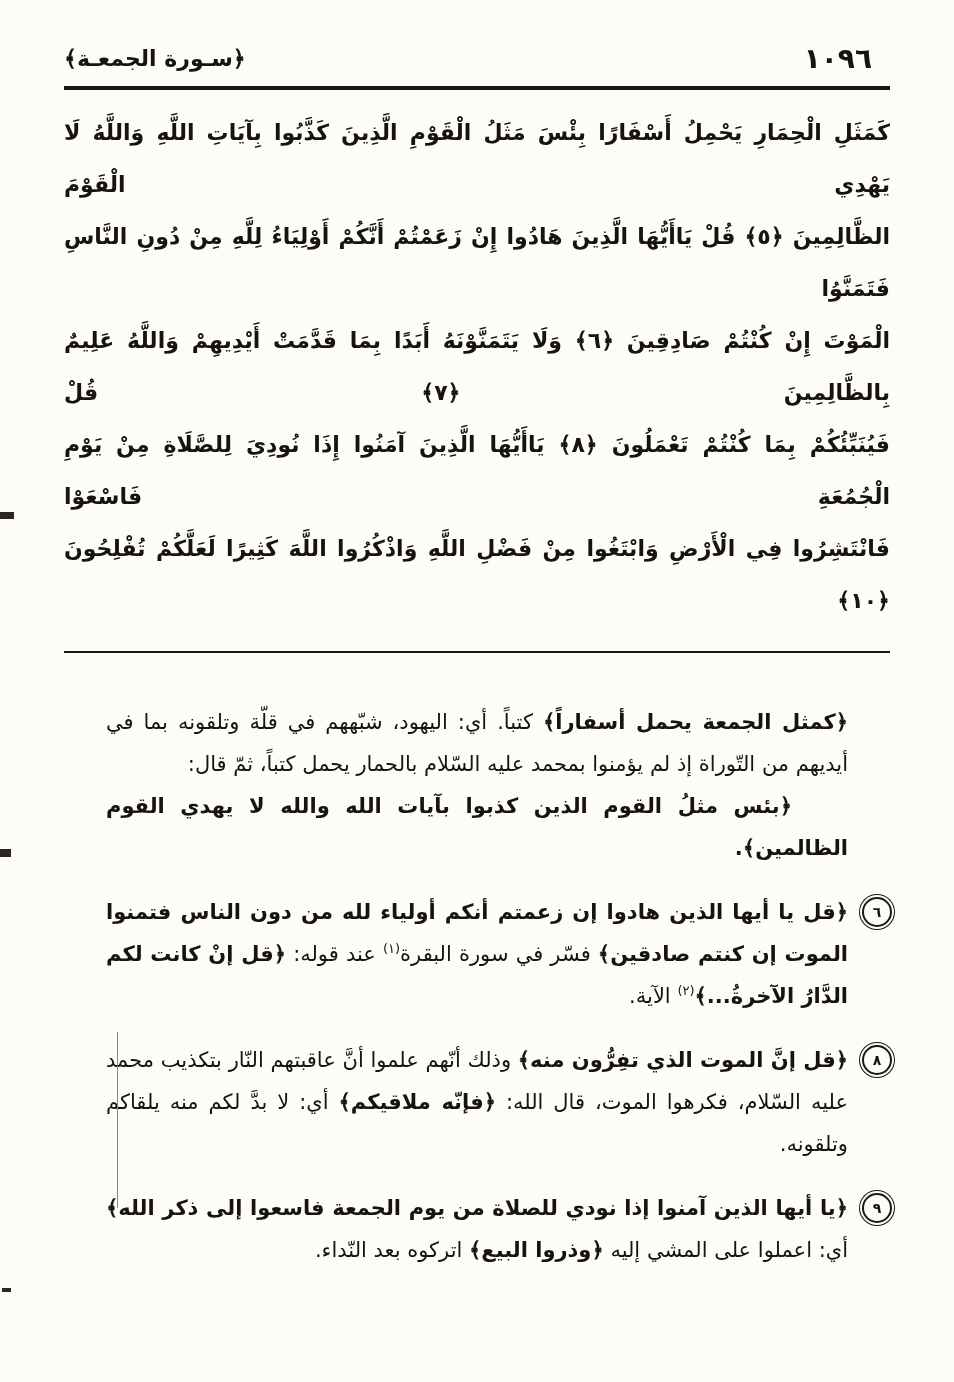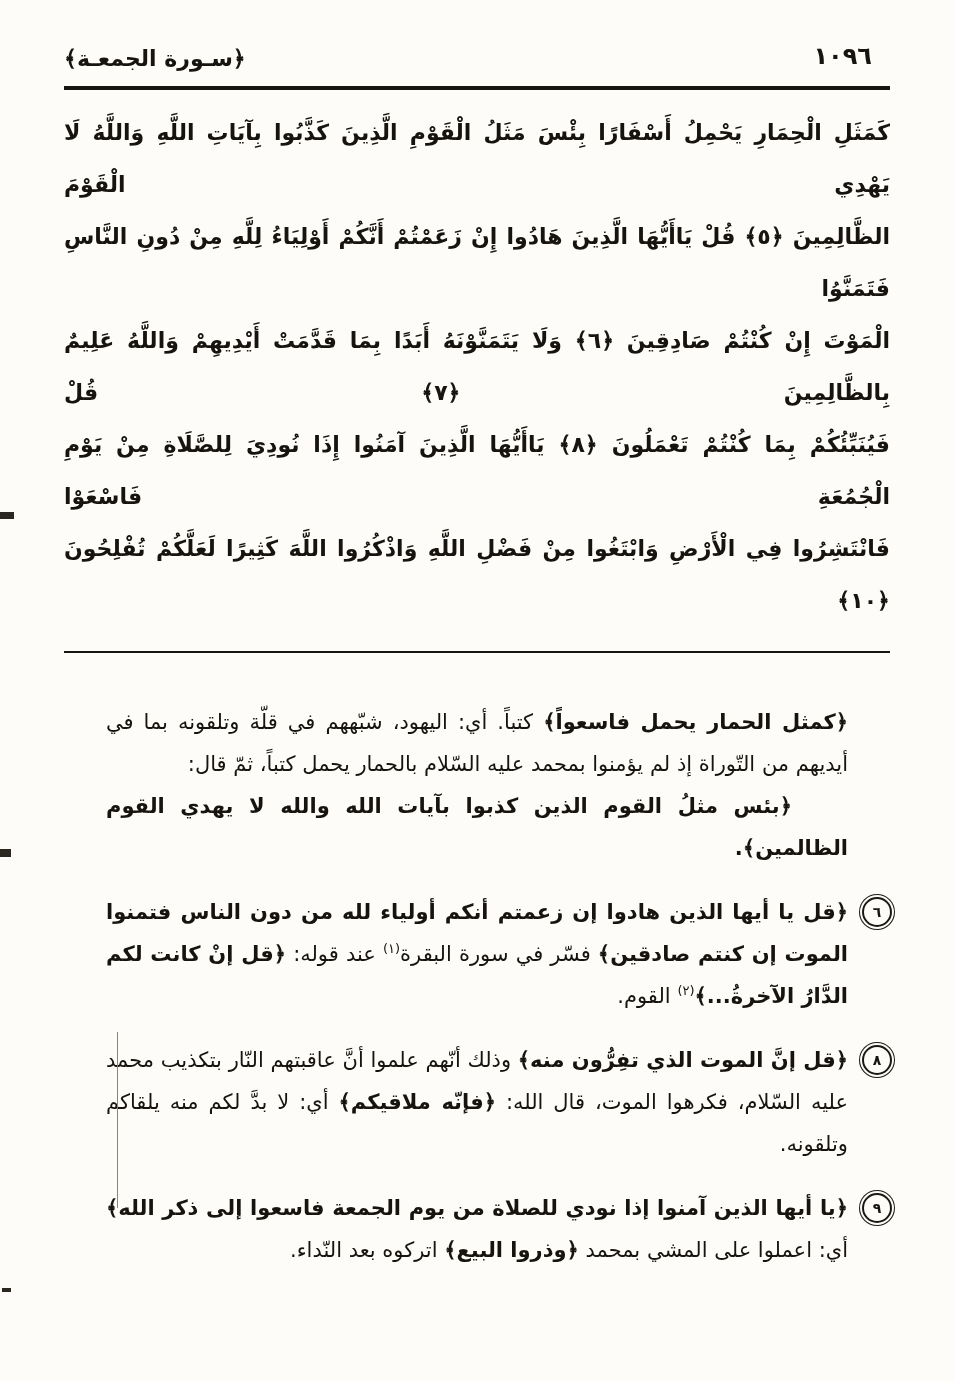--- a/index.html
+++ b/index.html
@@ -22,21 +22,21 @@
   }
   
   .header {
     position: relative;
     height: 56px;
   }
   .page-number {
     position: absolute;
     right: 18px;
     top: 12px;
-    font-size: 24px;
+    font-size: 28px;
     font-weight: bold;
     letter-spacing: 2px;
   }
   .surah-title {
     position: absolute;
     left: 0;
     right: 0;
     top: 16px;
     text-align: left;
     font-size: 22px;
@@ -122,24 +122,24 @@
       <div class="qline">كَمَثَلِ الْحِمَارِ يَحْمِلُ أَسْفَارًا بِئْسَ مَثَلُ الْقَوْمِ الَّذِينَ كَذَّبُوا بِآيَاتِ اللَّهِ وَاللَّهُ لَا يَهْدِي الْقَوْمَ</div>
       <div class="qline">الظَّالِمِينَ ﴿٥﴾ قُلْ يَاأَيُّهَا الَّذِينَ هَادُوا إِنْ زَعَمْتُمْ أَنَّكُمْ أَوْلِيَاءُ لِلَّهِ مِنْ دُونِ النَّاسِ فَتَمَنَّوُا</div>
       <div class="qline">الْمَوْتَ إِنْ كُنْتُمْ صَادِقِينَ ﴿٦﴾ وَلَا يَتَمَنَّوْنَهُ أَبَدًا بِمَا قَدَّمَتْ أَيْدِيهِمْ وَاللَّهُ عَلِيمٌ بِالظَّالِمِينَ ﴿٧﴾ قُلْ</div>
       <div class="qline">فَيُنَبِّئُكُمْ بِمَا كُنْتُمْ تَعْمَلُونَ ﴿٨﴾ يَاأَيُّهَا الَّذِينَ آمَنُوا إِذَا نُودِيَ لِلصَّلَاةِ مِنْ يَوْمِ الْجُمُعَةِ فَاسْعَوْا</div>
       <div class="qline">فَانْتَشِرُوا فِي الْأَرْضِ وَابْتَغُوا مِنْ فَضْلِ اللَّهِ وَاذْكُرُوا اللَّهَ كَثِيرًا لَعَلَّكُمْ تُفْلِحُونَ ﴿١٠﴾</div>
     </div>
 
   <div class="rule mid-rule"></div>
 
   <div class="commentary" id="commentary-items">
-      <div class="citem"><span class="b">﴿كمثل الحمار يحمل فاسعواً﴾</span><span> كتباً. أي: اليهود، شبّههم في قلّة وتلقونه بما في أيديهم من التّوراة إذ لم يؤمنوا بمحمد عليه السّلام بالحمار يحمل كتباً، ثمّ قال:</span><br><span class="b ind">﴿بئس مثلُ القوم الذين كذبوا بآيات الله والله لا يهدي القوم الظالمين﴾.</span></div>
-      <div class="citem"><span class="medallion">٦</span><span class="b">﴿قل يا أيها الذين هادوا إن زعمتم أنكم أولياء لله من دون الناس فتمنوا الموت إن كنتم صادقين﴾</span><span> فسّر في سورة البقرة</span><sup>(١)</sup><span> عند قوله: </span><span class="b">﴿قل إنْ كانت لكم الدَّارُ الآخرةُ...﴾</span><sup>(٢)</sup><span> القوم.</span></div>
+      <div class="citem"><span class="b">﴿كمثل الجمعة يحمل أسفاراً﴾</span><span> كتباً. أي: اليهود، شبّههم في قلّة وتلقونه بما في أيديهم من التّوراة إذ لم يؤمنوا بمحمد عليه السّلام بالحمار يحمل كتباً، ثمّ قال:</span><br><span class="b ind">﴿بئس مثلُ القوم الذين كذبوا بآيات الله والله لا يهدي القوم الظالمين﴾.</span></div>
+      <div class="citem"><span class="medallion">٦</span><span class="b">﴿قل يا أيها الذين هادوا إن زعمتم أنكم أولياء لله من دون الناس فتمنوا الموت إن كنتم صادقين﴾</span><span> فسّر في سورة البقرة</span><sup>(١)</sup><span> عند قوله: </span><span class="b">﴿قل إنْ كانت لكم الدَّارُ الآخرةُ...﴾</span><sup>(٢)</sup><span> الآية.</span></div>
       <div class="citem"><span class="medallion">٨</span><span class="b">﴿قل إنَّ الموت الذي تفِرُّون منه﴾</span><span> وذلك أنّهم علموا أنَّ عاقبتهم النّار بتكذيب محمد عليه السّلام، فكرهوا الموت، قال الله: </span><span class="b">﴿فإنّه ملاقيكم﴾</span><span> أي: لا بدَّ لكم منه يلقاكم وتلقونه.</span></div>
-      <div class="citem"><span class="medallion">٩</span><span class="b">﴿يا أيها الذين آمنوا إذا نودي للصلاة من يوم الجمعة فاسعوا إلى ذكر الله﴾</span><span> أي: اعملوا على المشي بمحمد </span><span class="b">﴿وذروا البيع﴾</span><span> اتركوه بعد النّداء.</span></div>
+      <div class="citem"><span class="medallion">٩</span><span class="b">﴿يا أيها الذين آمنوا إذا نودي للصلاة من يوم الجمعة فاسعوا إلى ذكر الله﴾</span><span> أي: اعملوا على المشي إليه </span><span class="b">﴿وذروا البيع﴾</span><span> اتركوه بعد النّداء.</span></div>
     </div>
 
   <div class="artifact a1"></div>
   <div class="artifact a2"></div>
   <div class="artifact a3"></div>
   <div class="artifact a4"></div>
 
 </div>
 
 </body></html>

